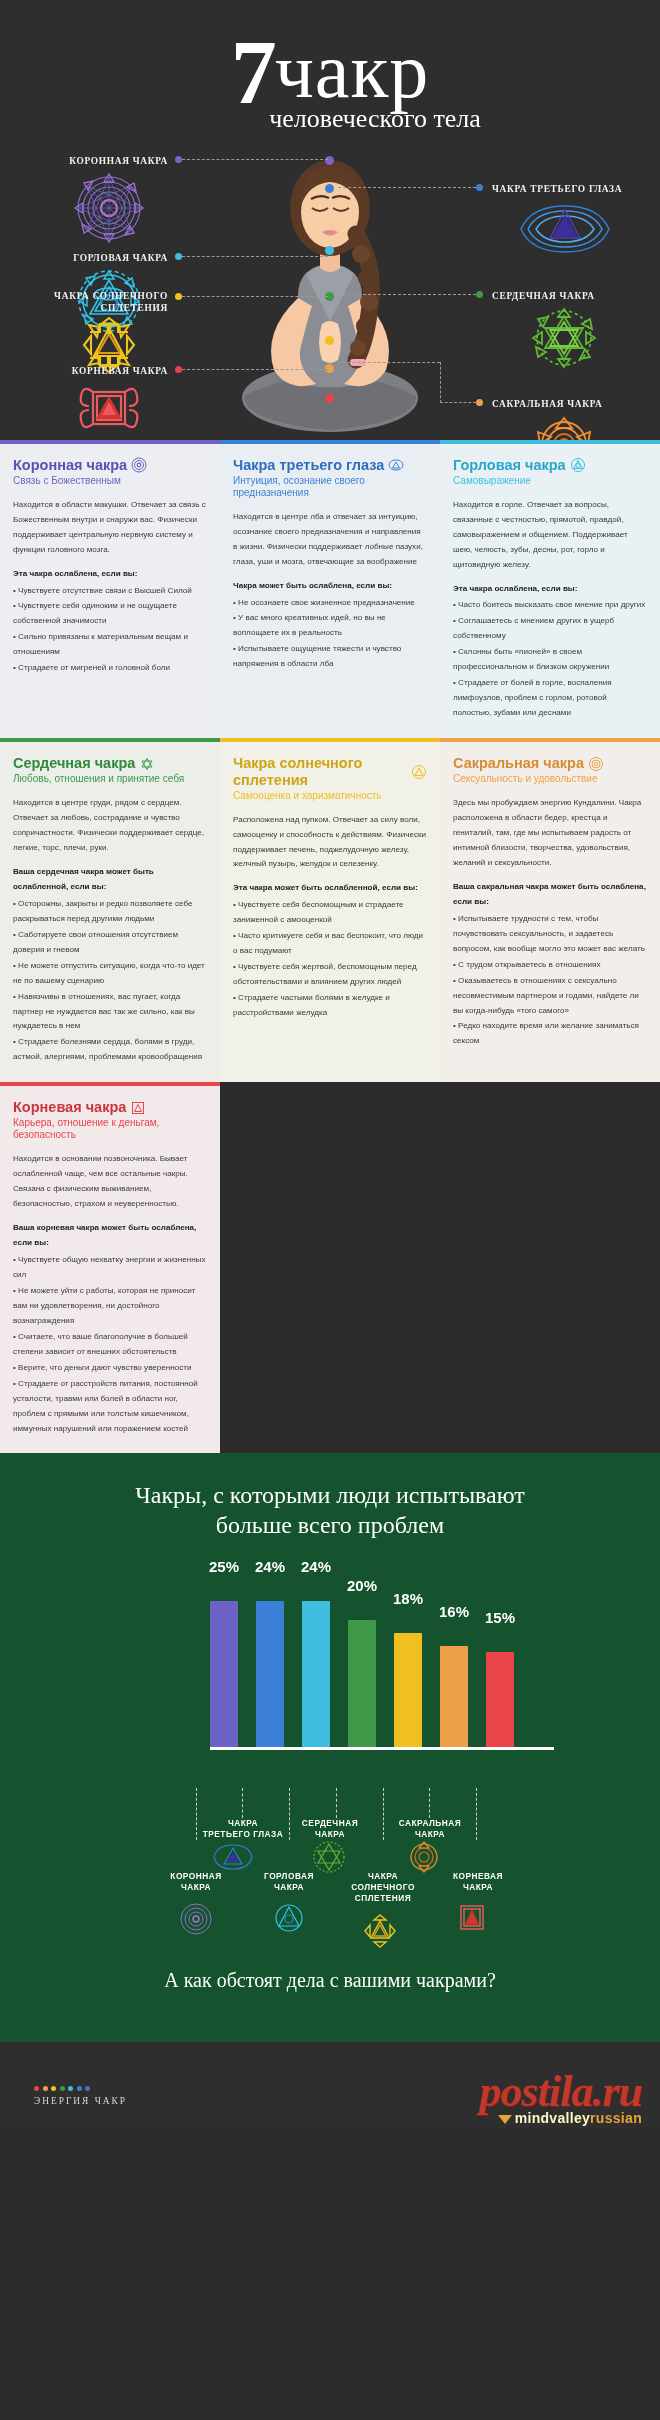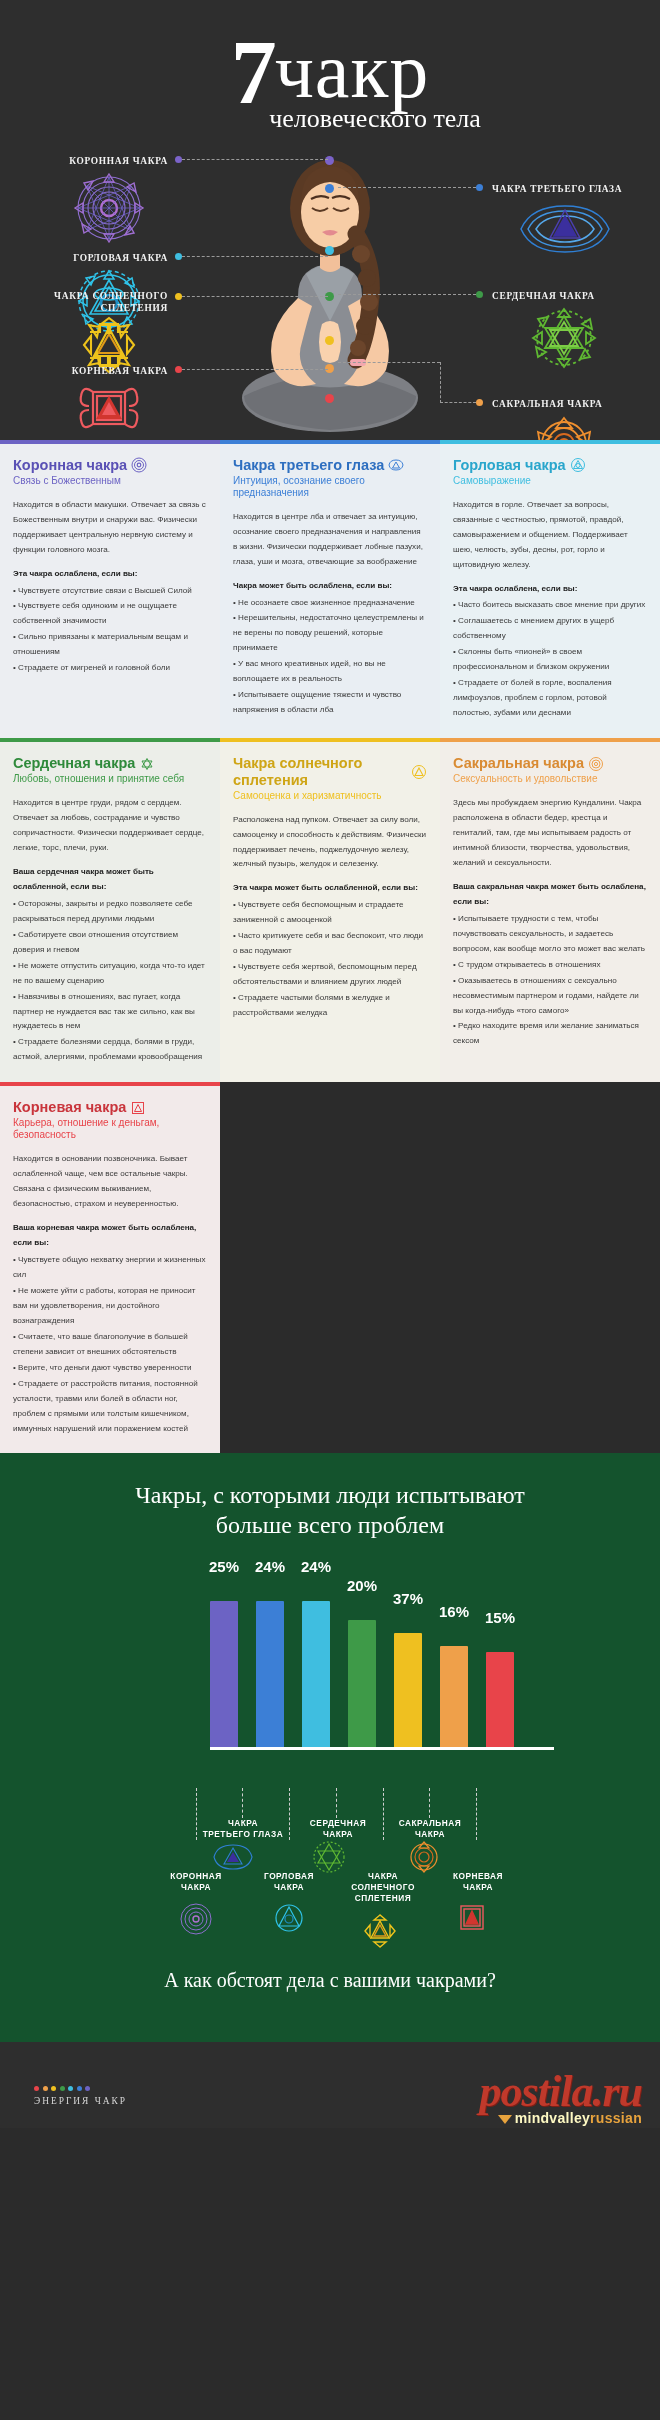--- a/index.html
+++ b/index.html
@@ -377,21 +377,20 @@
               <path d="M8 5 L11.5 11 H4.5 Z" fill="none" stroke="#3C7FD6" stroke-width="1"></path>
             </svg>
         </span>
       </div>
       <div class="card-sub" style="color:#3C7FD6;">Интуиция, осознание своего предназначения</div>
       <div class="card-body">
         <p>Находится в центре лба и отвечает за интуицию, осознание своего предназначения и направления в жизни. Физически поддерживает лобные пазухи, глаза, уши и мозга, отвечающие за воображение</p>
         <span class="card-lead-in">Чакра может быть ослаблена, если вы:</span>
         <ul>
           <li>Не осознаете свое жизненное предназначение</li>
-          <li>Нерешительны, недостаточно целеустремлены и не верены по поводу решений, которые принимаете</li>
           <li>У вас много креативных идей, но вы не воплощаете их в реальность</li>
           <li>Испытываете ощущение тяжести и чувство напряжения в области лба</li>
         </ul>
       </div>
     </div>
 
     <div class="card" style="background:#e9f1f4; border-top-color:#3FBEE0;">
       <div class="card-title" style="color:#2aa6cc;">
         <span>Горловая чакра</span>
         <span class="mini">
@@ -527,21 +526,21 @@
         </div>
         <div class="bar-wrap">
           <span class="bar-val">24%</span>
           <span class="bar" style="height:153px; background:#3FBEE0;"></span>
         </div>
         <div class="bar-wrap">
           <span class="bar-val">20%</span>
           <span class="bar" style="height:128px; background:#3E9A48;"></span>
         </div>
         <div class="bar-wrap">
-          <span class="bar-val">37%</span>
+          <span class="bar-val">18%</span>
           <span class="bar" style="height:115px; background:#EFC020;"></span>
         </div>
         <div class="bar-wrap">
           <span class="bar-val">16%</span>
           <span class="bar" style="height:102px; background:#EFA04A;"></span>
         </div>
         <div class="bar-wrap">
           <span class="bar-val">15%</span>
           <span class="bar" style="height:96px; background:#E8444A;"></span>
         </div>
@@ -553,21 +552,21 @@
       <span class="leg-tick" style="left:196px; top:0;  height:52px;"></span>
       <span class="leg-tick" style="left:242px; top:0;  height:30px;"></span>
       <span class="leg-tick" style="left:289px; top:0;  height:52px;"></span>
       <span class="leg-tick" style="left:336px; top:0;  height:30px;"></span>
       <span class="leg-tick" style="left:383px; top:0;  height:52px;"></span>
       <span class="leg-tick" style="left:429px; top:0;  height:30px;"></span>
       <span class="leg-tick" style="left:476px; top:0;  height:52px;"></span>
 
       <div class="leg-label" style="left:193px; top:30px; width:100px;">ЧАКРА
 ТРЕТЬЕГО ГЛАЗА</div>
-      <div class="leg-label" style="left:292px; top:30px; width:92px;">СЕРДЕЧНАЯ
+      <div class="leg-label" style="left:284px; top:30px; width:92px;">СЕРДЕЧНАЯ
 ЧАКРА</div>
       <div class="leg-label" style="left:382px; top:30px; width:96px;">САКРАЛЬНАЯ
 ЧАКРА</div>
 
       <div class="leg-label" style="left:150px; top:83px; width:92px;">КОРОННАЯ
 ЧАКРА</div>
       <div class="leg-label" style="left:245px; top:83px; width:88px;">ГОРЛОВАЯ
 ЧАКРА</div>
       <div class="leg-label" style="left:335px; top:83px; width:96px;">ЧАКРА
 СОЛНЕЧНОГО

